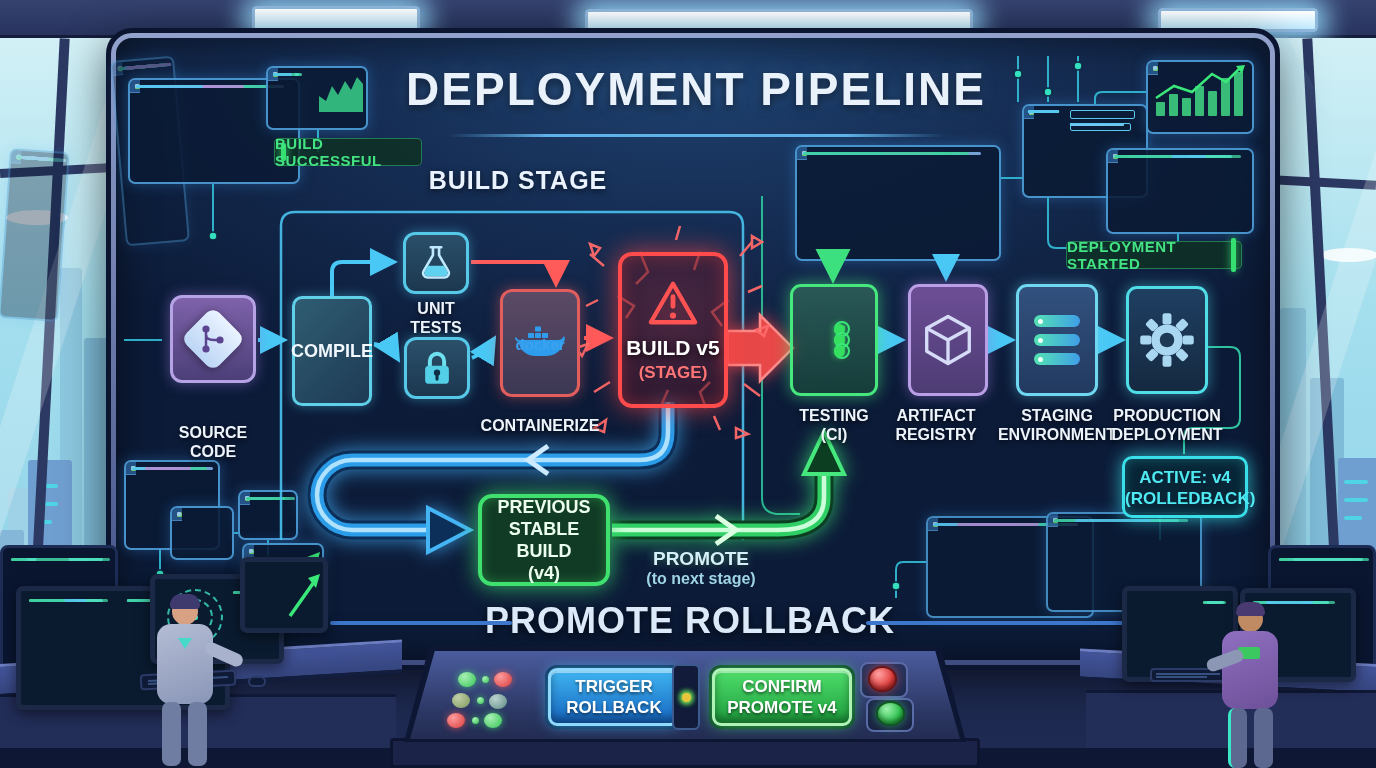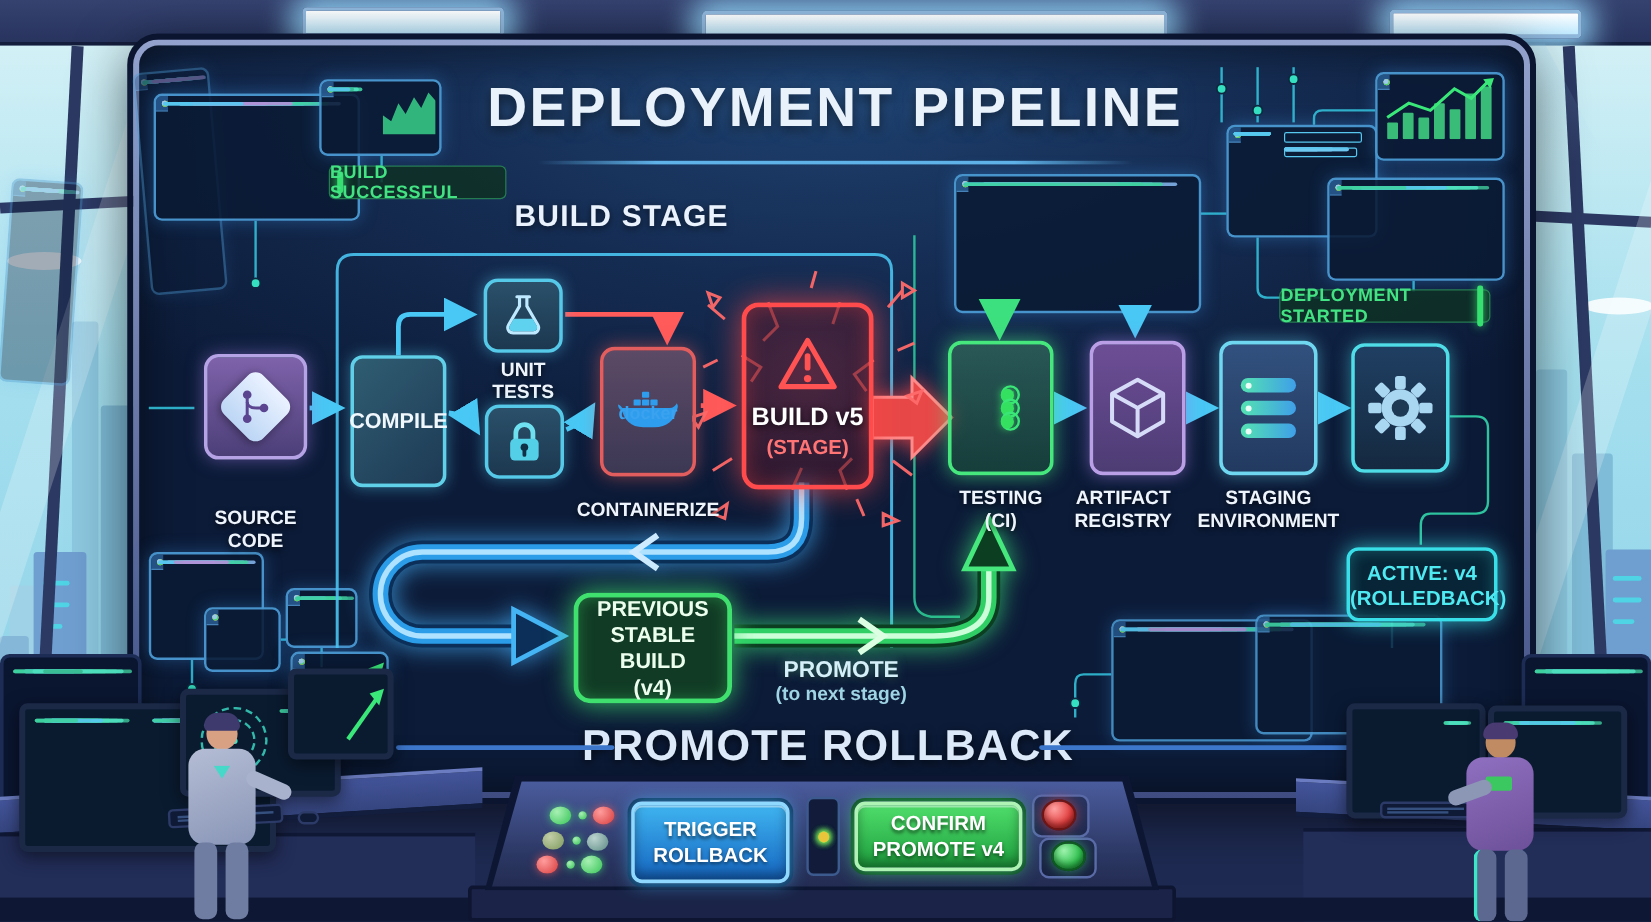--- a/index.html
+++ b/index.html
@@ -775,20 +775,24 @@
           <rect x="14" y="-4" width="10" height="8" rx="2"></rect>
         <rect x="-4" y="-24" width="8" height="10" rx="2" transform="rotate(45)"></rect>
         <rect x="-4" y="14" width="8" height="10" rx="2" transform="rotate(45)"></rect>
         <rect x="-24" y="-4" width="10" height="8" rx="2" transform="rotate(45)"></rect>
         <rect x="14" y="-4" width="10" height="8" rx="2" transform="rotate(45)"></rect>
         <circle cx="0" cy="0" r="14"></circle>
       </g>
       <circle cx="0" cy="0" r="6.5" fill="#1d3954"></circle>
     </svg>
   </div>
+  <div class="nlabel" style="left:1104px;top:406px;width:126px;">
+    <div style="position:relative">PRODUCTION</div>
+    <div style="position:relative">DEPLOYMENT</div>
+  </div>
 
   <div class="stable-box">
     <div style="position:relative">PREVIOUS</div>
     <div style="position:relative">STABLE BUILD</div>
     <div style="position:relative">(v4)</div>
   </div>
   <div class="promote-label">PROMOTE</div>
   <div class="promote-sub">(to next stage)</div>
   <div class="footer-title">PROMOTE ROLLBACK</div>
   <div class="footer-line" style="left:330px;width:182px;"></div>
@@ -949,21 +953,21 @@
   <div class="ilight big lg" style="left:458px;top:672px;"></div>
   <div class="ilight dot lg" style="left:482px;top:676px;"></div>
   <div class="ilight big lr" style="left:494px;top:672px;"></div>
   <div class="ilight big lgy" style="left:452px;top:693px;"></div>
   <div class="ilight dot lg" style="left:477px;top:697px;"></div>
   <div class="ilight big lt" style="left:489px;top:694px;"></div>
   <div class="ilight big lr" style="left:447px;top:713px;"></div>
   <div class="ilight dot lg" style="left:472px;top:717px;"></div>
   <div class="ilight big lg" style="left:484px;top:713px;"></div>
 
-  <div class="btn btn-blue" style="left:526px;top:668px;width:132px;height:68px;">
+  <div class="btn btn-blue" style="left:548px;top:668px;width:132px;height:58px;">
     <div style="position:relative">TRIGGER</div>
     <div style="position:relative">ROLLBACK</div>
   </div>
 
   <div class="ledpanel">
     <span class="led g"></span>
       <span class="led g"></span>
       <span class="led g"></span>
       <span class="led g"></span>
       <span class="led y"></span>

